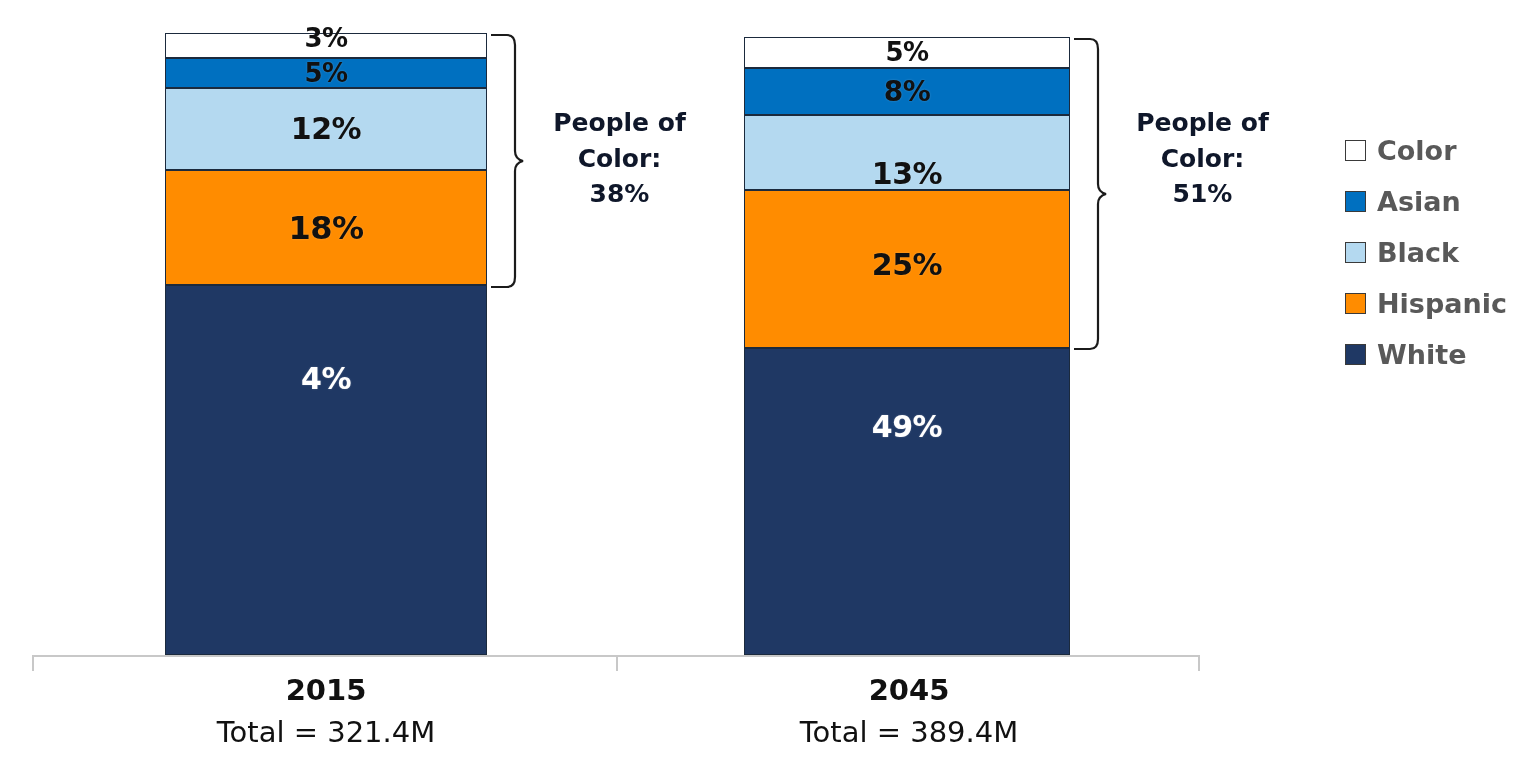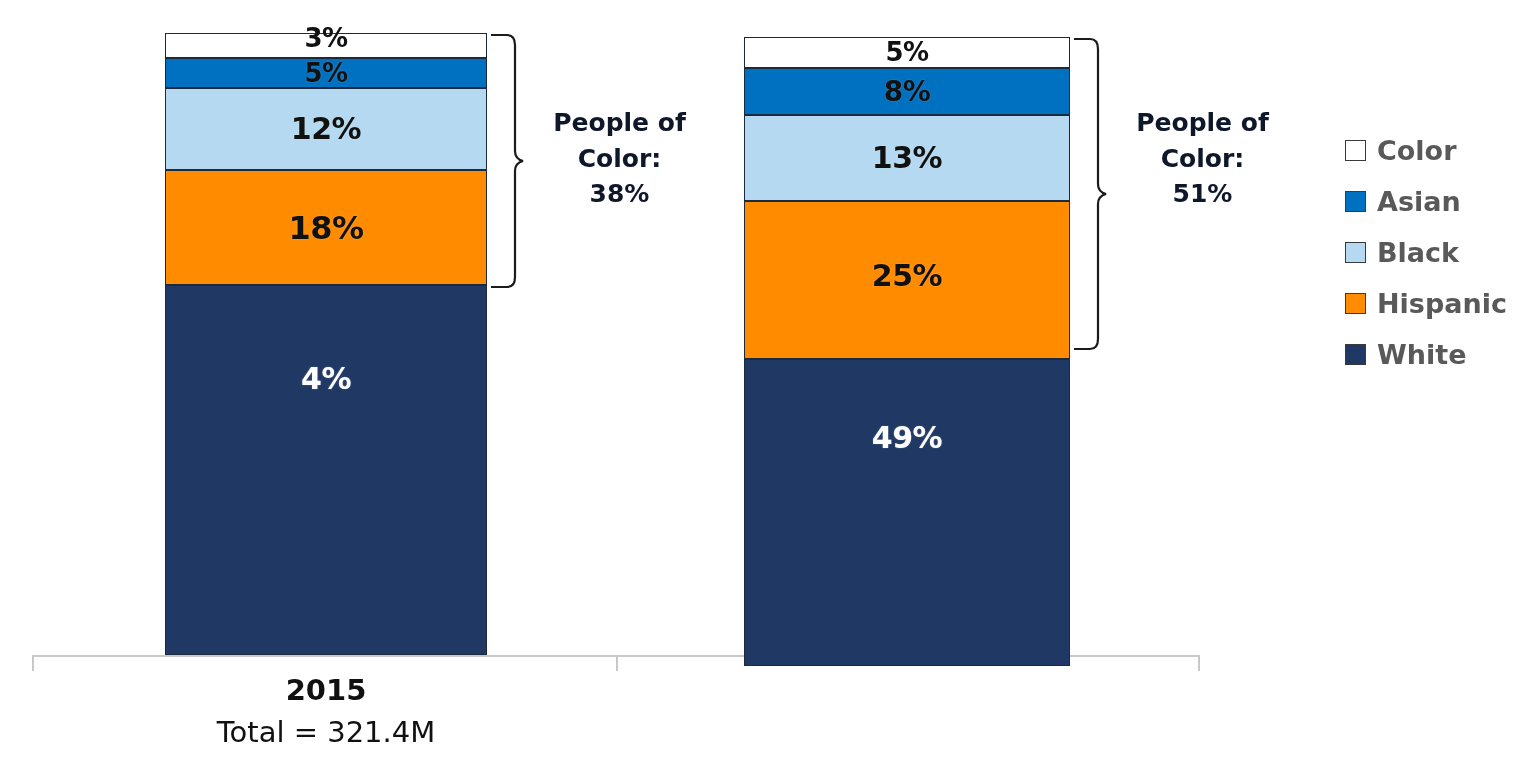--- a/index.html
+++ b/index.html
@@ -189,21 +189,21 @@
     <div class="bar" style="left:744px; top:37px; width:326px; height:618px;">
 
       <div class="seg white-seg" style="height:31px;">
         <span class="seg-label lbl-dark" style="margin-top:-1px;">5%</span>
       </div>
 
       <div class="seg asian-seg" style="height:47px;">
         <span class="seg-label lbl-dark" style="font-size:28px;">8%</span>
       </div>
 
-      <div class="seg black-seg" style="height:86px;">
+      <div class="seg black-seg" style="height:75px;align-items:flex-end;">
         <span class="seg-label lbl-dark" style="font-size:30px;">13%</span>
       </div>
 
       <div class="seg hisp-seg" style="height:158px;">
         <span class="seg-label lbl-dark" style="font-size:30px; margin-top:-8px;">25%</span>
       </div>
 
       <div class="seg wht-seg" style="height:307px;">
         <span class="seg-label lbl-light" style="font-size:30px; margin-top:-150px;">49%</span>
       </div>
@@ -212,20 +212,24 @@
     <div class="brace" style="left:1070px; top:37px;">
       <svg width="40" height="314" viewBox="0 0 40 314" aria-hidden="true">
         <path d="M4 2 H20 Q28 2 28 12 V147 Q28 155 36 157 Q28 159 28 167 V302 Q28 312 20 312 H4" fill="none" stroke="#1b1b1b" stroke-width="2.2"></path>
       </svg>
     </div>
 
     <div class="poc-note" style="left:1110px; top:105px; width:185px;">People of
 Color:
 51%</div>
 
+    <div class="cat-block" style="left:723px; top:675px; width:372px;">
+      <div class="cat-year">2045</div>
+      <div class="cat-total">Total = 389.4M</div>
+    </div>
 
   </div>
 
   <div class="legend">
 
     <div class="legend-item">
       <span class="legend-swatch" style="background:#FFFFFF;"></span>
       <span class="legend-label">Color</span>
     </div>
 

